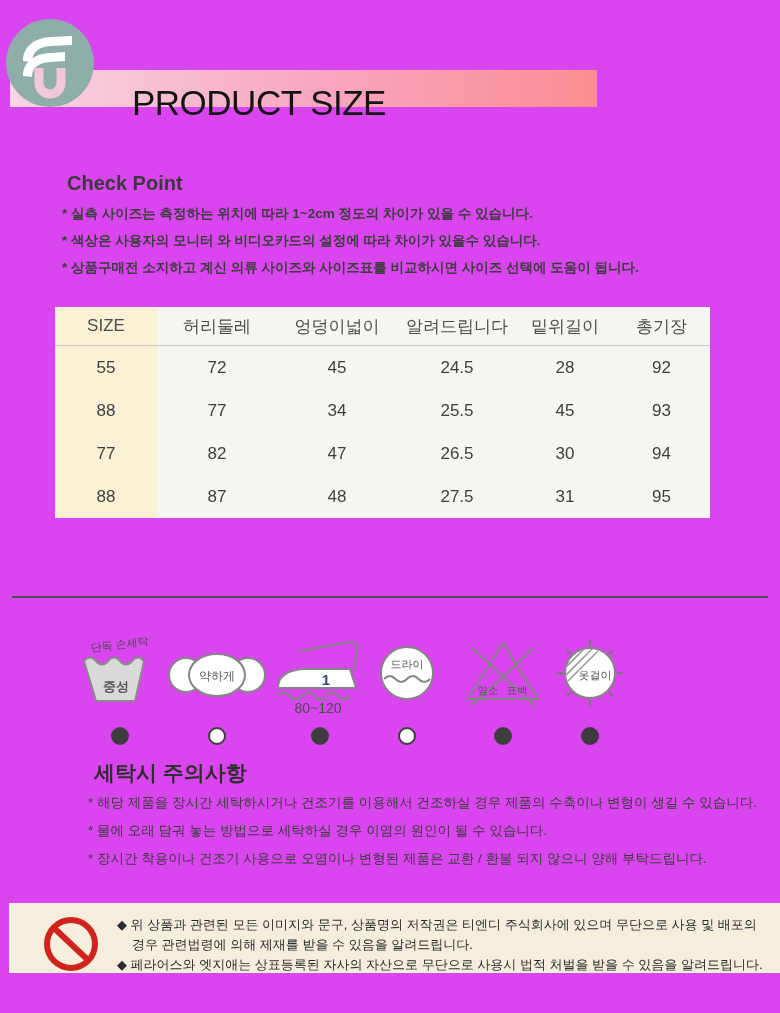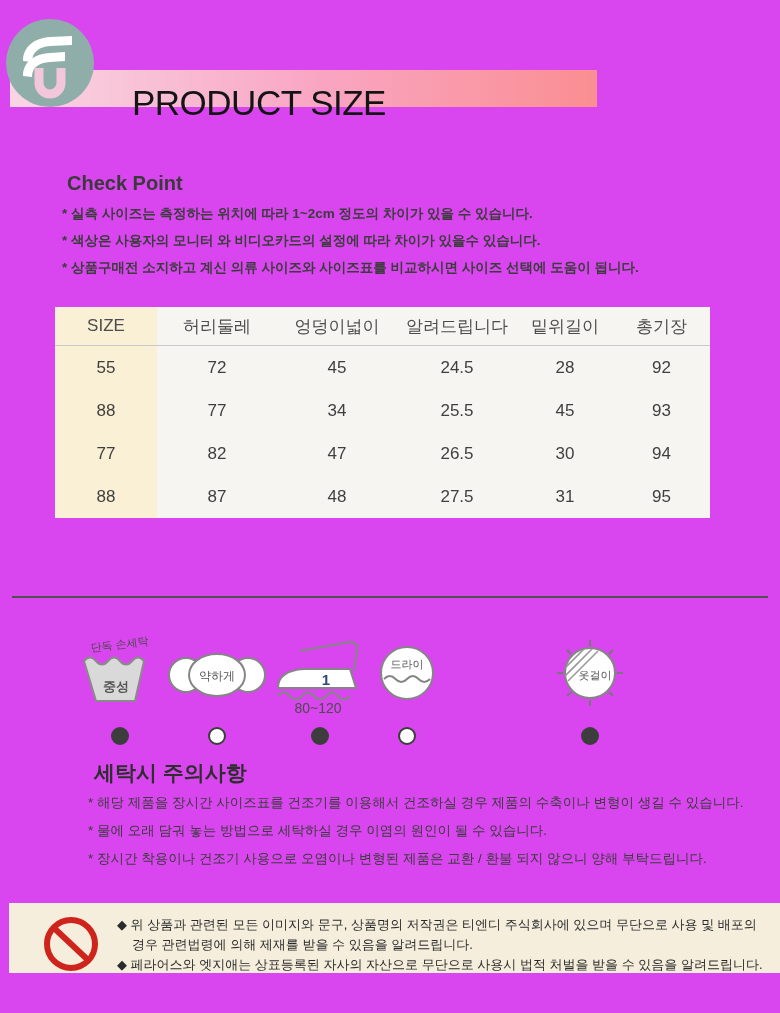--- a/index.html
+++ b/index.html
@@ -153,20 +153,30 @@
 
   <div class="care-block" style="left:357px">
     <svg width="100" height="80" viewBox="0 0 100 80">
       <circle cx="50" cy="38" r="26" class="icon-fillw"></circle>
       <path d="M27,44 q5.75,-6 11.5,0 q5.75,6 11.5,0 q5.75,-6 11.5,0 q5.75,6 11.5,0" class="icon-stroke"></path>
       <text x="50" y="33" font-size="11" fill="#555" text-anchor="middle">드라이</text>
     </svg>
     <div class="care-dot empty"></div>
   </div>
 
+  <div class="care-block" style="left:453px">
+    <svg width="100" height="80" viewBox="0 0 100 80">
+      <path d="M50,8 L15,64 L85,64 Z" class="icon-stroke"></path>
+      <line x1="19" y1="13" x2="81" y2="70" class="icon-stroke"></line>
+      <line x1="81" y1="13" x2="19" y2="70" class="icon-stroke"></line>
+      <text x="35" y="59" font-size="10.5" fill="#555" text-anchor="middle">염소</text>
+      <text x="64" y="59" font-size="10.5" fill="#555" text-anchor="middle">표백</text>
+    </svg>
+    <div class="care-dot filled"></div>
+  </div>
 
   <div class="care-block" style="left:540px">
     <svg width="100" height="80" viewBox="0 0 100 80">
       <defs>
           <clipPath id="hd-clip">
             <circle cx="50" cy="38" r="25"></circle>
           </clipPath>
         </defs>
       <circle cx="50" cy="38" r="25" class="icon-fillw"></circle>
       <g clip-path="url(#hd-clip)" stroke="#999" stroke-width="1.6">
@@ -185,21 +195,21 @@
         <line x1="69" y1="57" x2="73" y2="61"></line>
           <line x1="31" y1="57" x2="27" y2="61"></line>
       </g>
       <text x="55" y="44" font-size="11" fill="#555" text-anchor="middle">옷걸이</text>
     </svg>
     <div class="care-dot filled"></div>
   </div>
 
   <div class="wash-title">세탁시 주의사항</div>
   <div class="wash-list">
-      <div class="wash-item">* 해당 제품을 장시간 사이즈표를 건조기를 이용해서 건조하실 경우 제품의 수축이나 변형이 생길 수 있습니다.</div>
+      <div class="wash-item">* 해당 제품을 장시간 세탁하시거나 건조기를 이용해서 건조하실 경우 제품의 수축이나 변형이 생길 수 있습니다.</div>
       <div class="wash-item">* 물에 오래 담궈 놓는 방법으로 세탁하실 경우 이염의 원인이 될 수 있습니다.</div>
       <div class="wash-item">* 장시간 착용이나 건조기 사용으로 오염이나 변형된 제품은 교환 / 환불 되지 않으니 양해 부탁드립니다.</div>
     </div>
 
   <div class="legal-box">
     <svg class="legal-icon" width="58" height="58" viewBox="0 0 58 58">
       <circle cx="29" cy="29" r="24" fill="none" stroke="#CE241C" stroke-width="6"></circle>
       <line x1="12" y1="13" x2="46" y2="45" stroke="#CE241C" stroke-width="6"></line>
     </svg>
     <div class="legal-text">

